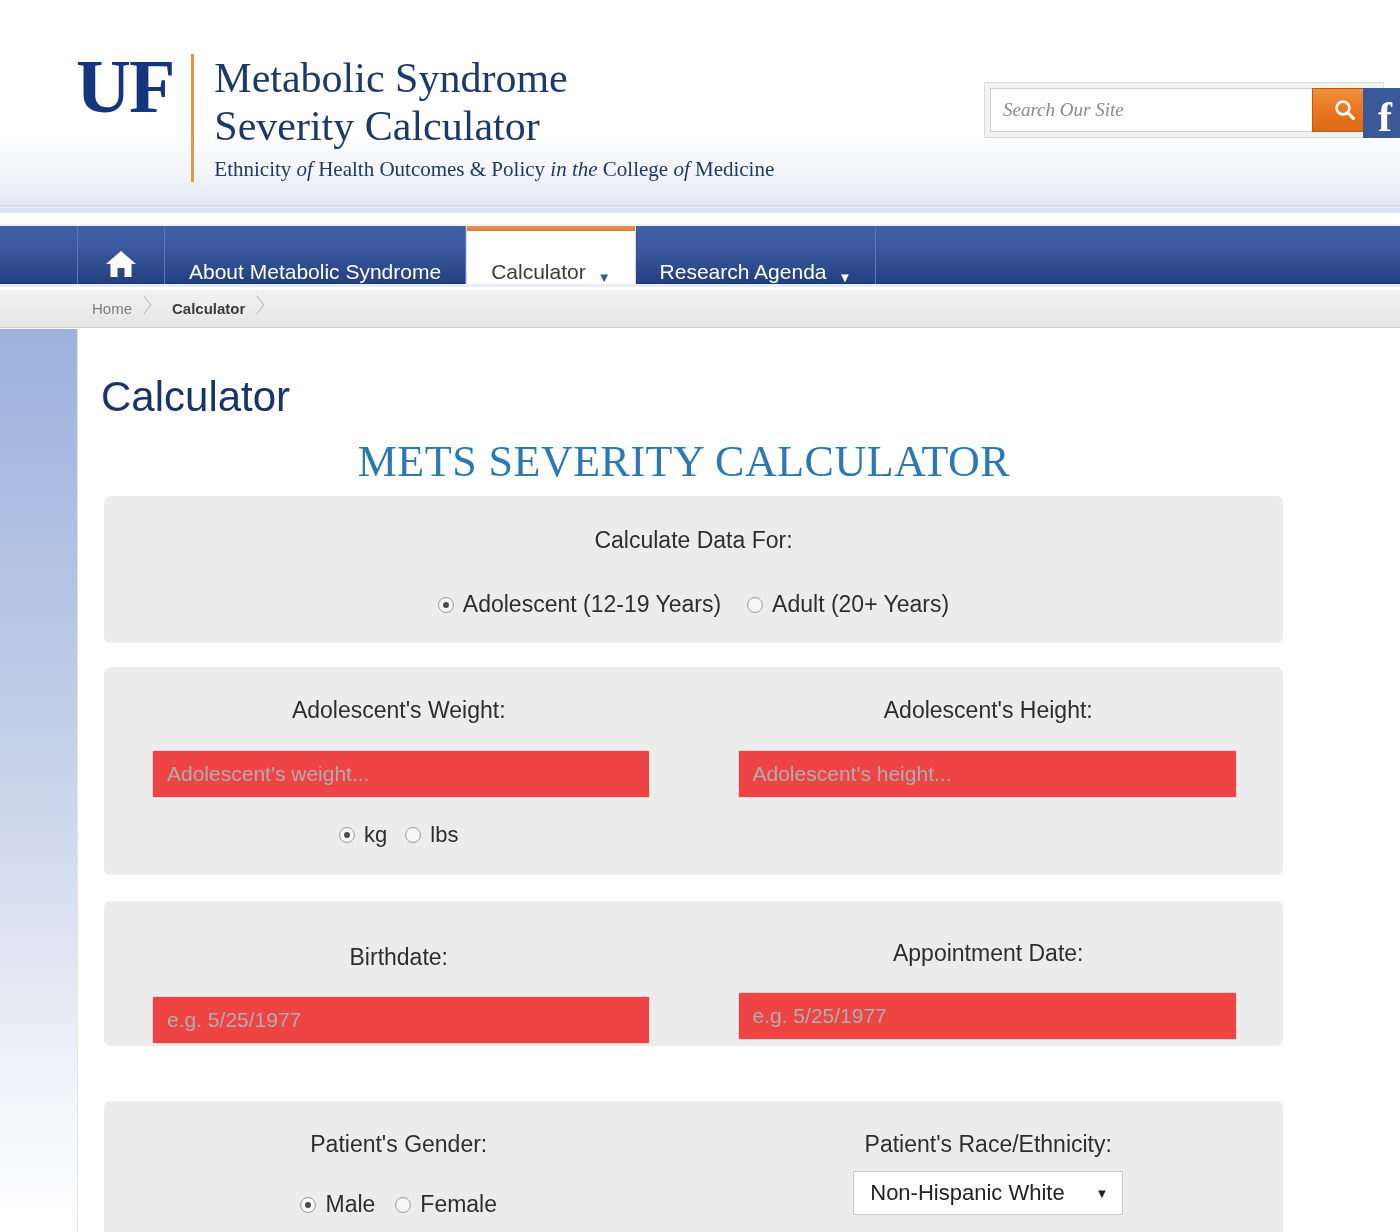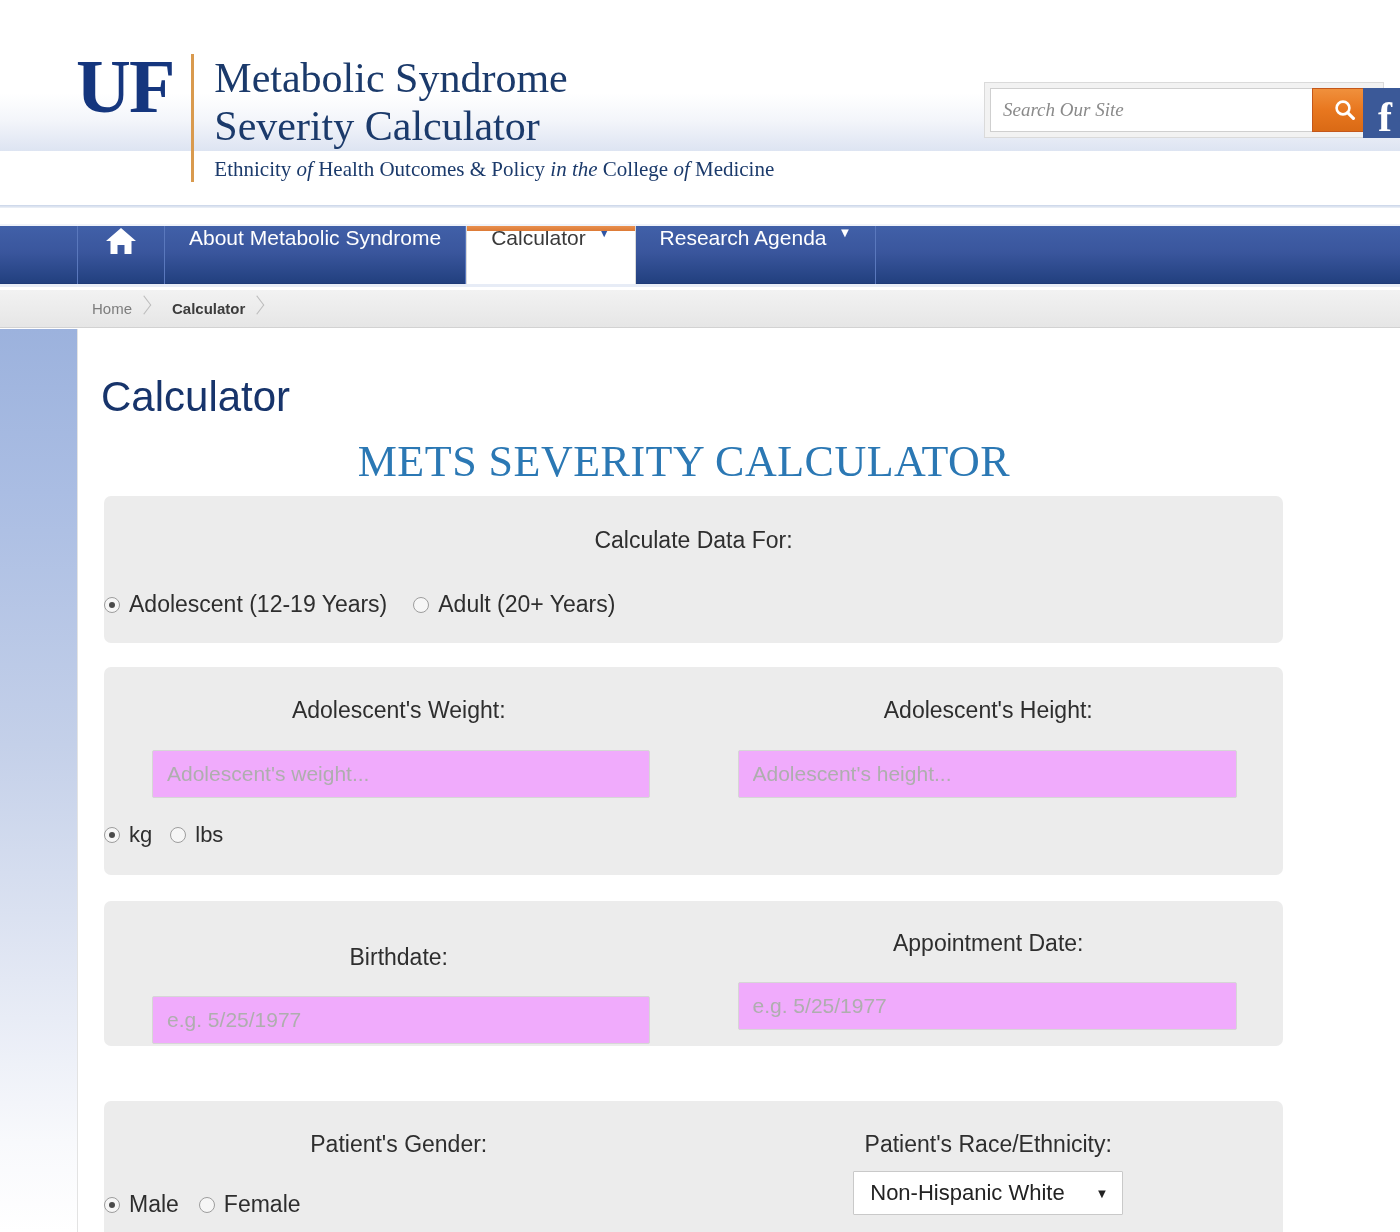--- a/index.html
+++ b/index.html
@@ -17,21 +17,21 @@
   .top-badge {
     position:absolute; left:88px; top:-62px;
     width:190px; height:72px;
     border-radius:0 0 110px 110px / 0 0 60px 60px;
     background:linear-gradient(to bottom,#ffffff 0%,#ffffff 58%,#e8793a 70%,#f0a272 84%,#ffffff 100%);
     box-shadow:0 2px 3px rgba(0,0,0,.12);
   }
 
   
   .header {
-    position:absolute; left:0; top:0; width:1400px; height:151px;
+    position:absolute; left:0; top:0; width:1400px; height:213px;
     background:linear-gradient(to bottom,#ffffff 0%,#ffffff 62%,#f3f5fa 80%,#dde4f2 100%);
   }
   .header-rule { position:absolute; left:0; top:205px; width:1400px; height:3px;
     background:linear-gradient(to bottom,#c9d4e8,#eef2f8); }
 
   .brand { position:absolute; left:76px; top:48px; display:flex; align-items:flex-start; }
   .uf-logo {
     font-family:"Liberation Serif", serif;
     font-weight:bold; font-style:normal;
     font-size:76px; line-height:76px; color:#15367e;
@@ -78,21 +78,21 @@
 
   
   .nav {
     position:absolute; left:0; top:224px; width:1400px; height:63px;
     background:linear-gradient(to bottom,#4160a8 0%,#3a569d 45%,#22407f 98%,#1b3672 100%);
     border-top:2px solid #f0f3fa; border-bottom:3px solid #e7ecf6;
     display:flex; align-items:stretch;
   }
   .nav-spacer { width:78px; border-right:1px solid #5a78bd; }
   .nav-item {
-    display:flex; align-items:flex-start; justify-content:center;
+    display:flex; align-items:flex-end; justify-content:center;
     padding:0 24px; color:#ffffff; font-size:21px; cursor:pointer;
     border-right:1px solid #5a78bd; white-space:nowrap; position:relative;
   }
   .nav-item.home { padding:0 26px; }
   .nav-item .caret { margin-left:12px; font-size:13px; line-height:1; }
   .nav-item.active {
     background:#ffffff; color:#3a3a3a;
     border-right:1px solid #d9d9d9; border-left:1px solid #d9d9d9;
   }
   .nav-item.active::before {
@@ -144,36 +144,36 @@
   .panel {
     position:absolute; left:25px; width:1179px;
     background:#ececec; border-radius:7px;
   }
   .panel-label {
     text-align:center; font-size:23px; color:#2e2e2e;
   }
   .row2 { display:flex; }
   .col { width:50%; }
 
-  .radio-row { display:flex; align-items:center; justify-content:flex-start; gap:14px; }
+  .radio-row { display:flex; align-items:center; justify-content:center; gap:14px; }
   .radio-opt { display:flex; align-items:center; gap:9px; cursor:pointer; }
   .radio {
     width:16px; height:16px; border-radius:50%;
     border:1px solid #9d9d9d; background:#f6f6f6;
     display:inline-block; position:relative; flex:none;
   }
   .radio.on::after {
     content:""; position:absolute; left:4px; top:4px; width:6px; height:6px;
     border-radius:50%; background:#4a4a4a;
   }
   .radio-label { font-size:23px; color:#2e2e2e; }
   .radio-label.sm { font-size:22px; }
 
   .field {
-    width:100%; height:48px; background:#f0abfc;
+    width:100%; height:48px; background:#ef4444;
     border:1px solid #d6d6d6; border-radius:2px;
     font-family:"Liberation Sans", sans-serif; font-size:21px; color:#333;
     padding:0 14px; outline:none;
   }
   .field::placeholder { color:#aeaeae; }
 
   .select-wrap { display:flex; justify-content:center; }
   .select-box {
     position:relative; background:#ffffff; border:1px solid #c9c9c9;
     height:44px; min-width:270px; display:flex; align-items:center;
@@ -298,21 +298,21 @@
 
   <div class="panel" style="top:572px; height:145px;">
     <div class="row2">
       <div class="col">
         <div class="panel-label" style="padding-top:43px;">Birthdate:</div>
         <div style="padding:25px 44px 0 48px;">
           <input class="field" type="text" placeholder="e.g. 5/25/1977" style="">
         </div>
       </div>
       <div class="col">
-        <div class="panel-label" style="padding-top:29px;">Appointment Date:</div>
+        <div class="panel-label" style="padding-top:39px;">Appointment Date:</div>
         <div style="padding:25px 46px 0 44px;">
           <input class="field" type="text" placeholder="e.g. 5/25/1977" style="">
         </div>
       </div>
     </div>
   </div>
 
   <div class="panel" style="top:772px; height:145px;">
     <div class="row2">
       <div class="col">

